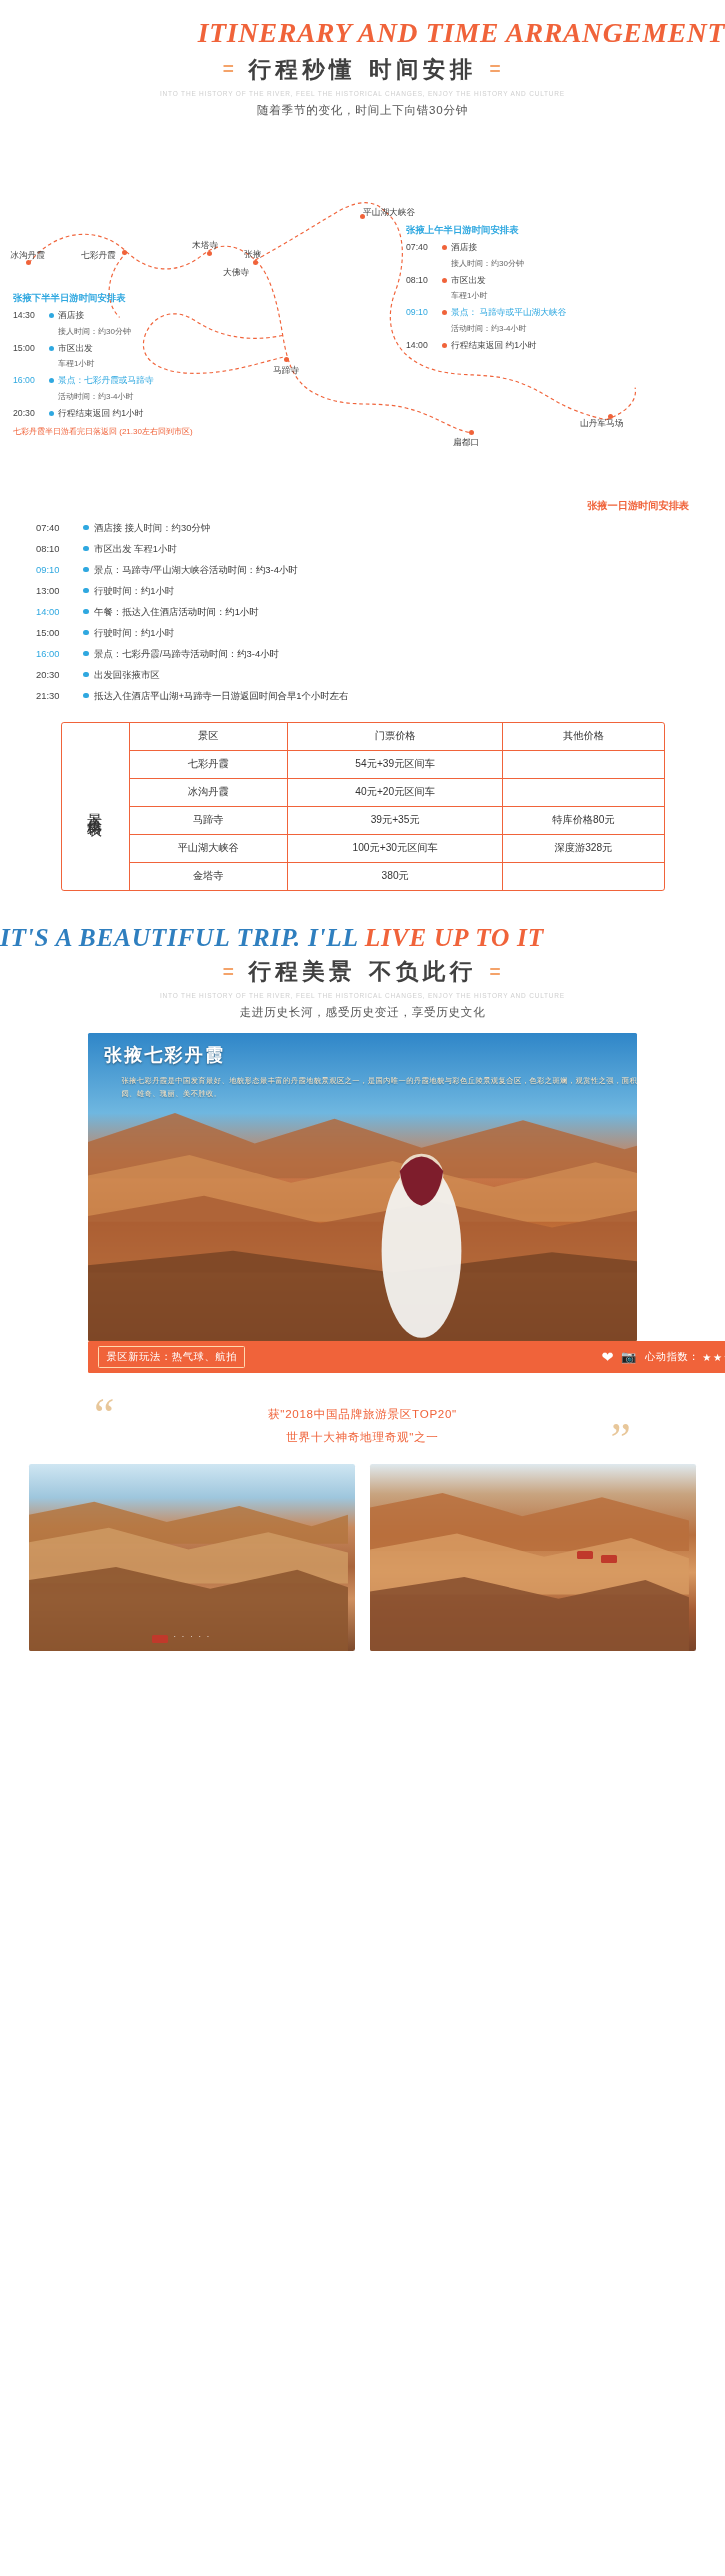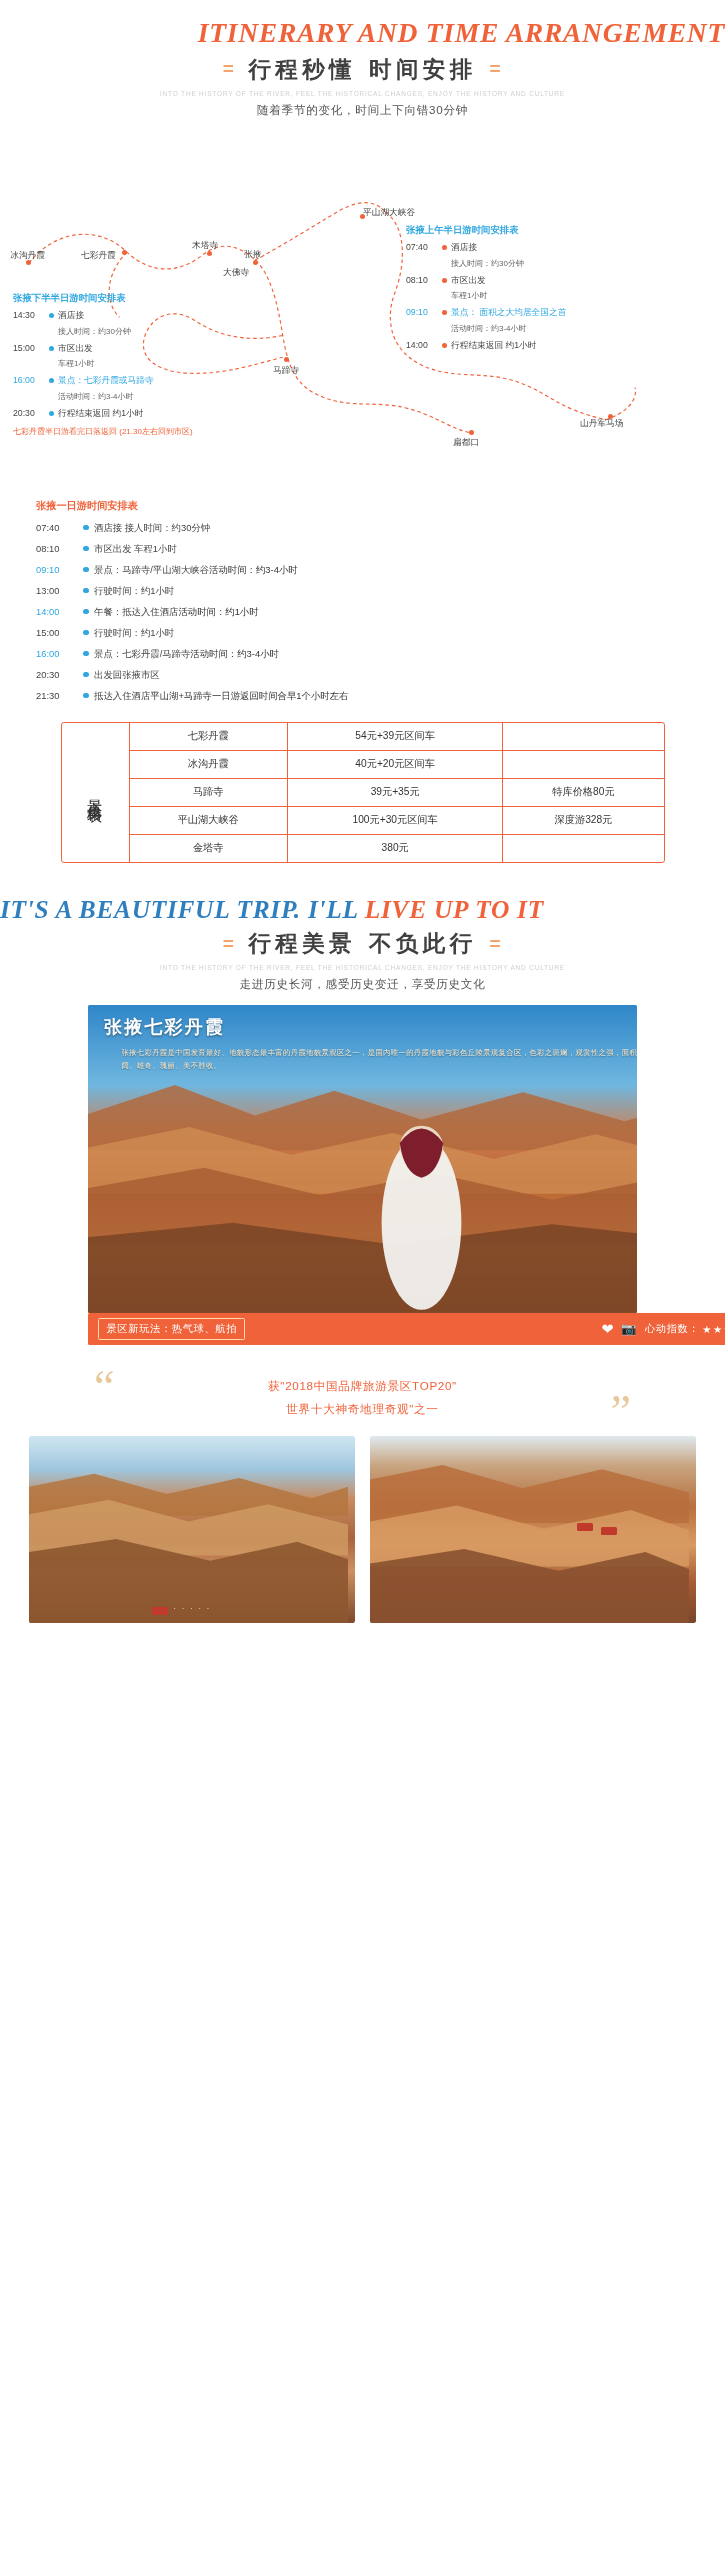--- a/index.html
+++ b/index.html
@@ -40,21 +40,21 @@
   .sbullet{width:13px;flex:none;display:flex;justify-content:center;padding-top:2.9px;}
   .sbullet i{display:block;width:5.1px;height:5.1px;border-radius:50%;background:#2fa8e0;}
   .sbullet.o i{background:#f0633a;}
   .stext{color:#444;}
   .stext.blue{color:#2fa8e0;}
   .sdash{color:#f0633a;font-size:8px;margin-top:2.9px;}
   .sub-note{font-size:8px;color:#666;margin-left:45px;margin-top:-2.9px;margin-bottom:5.8px;}
 
   
   .oneday{margin:4.4px 0 0 36px;width:653px;position:relative;}
-  .oneday .sched-title{font-size:10.2px;margin-bottom:8.7px;}
+  .oneday .sched-title{font-size:10.2px;margin-bottom:8.7px;text-align:right;}
   .orow{display:flex;align-items:flex-start;font-size:9.4px;margin-bottom:8px;white-space:nowrap;}
   .orow .otime{width:42px;color:#444;}
   .orow .obul{width:16px;display:flex;justify-content:center;padding-top:2.9px;}
   .orow .obul i{width:5.8px;height:5.8px;border-radius:50%;background:#2fa8e0;display:block;}
   .orow .otext{color:#444;}
 
   
   .pricewrap{margin:19px auto 0 auto;width:602px;border:1.5px solid #f0633a;border-radius:2.9px;display:flex;overflow:hidden;}
   .pricewrap .vcap{
     width:67px;flex:none;display:flex;align-items:center;justify-content:center;
@@ -237,21 +237,21 @@
           </span>
         <span class="stext">市区出发</span>
       </div>
       <div class="sub-note">车程1小时</div>
 
       <div class="srow">
         <span class="stime" style="color:#2fa8e0">09:10</span>
         <span class="sbullet o">
             <i></i>
           </span>
-        <span class="stext blue">景点：  面积之大均居全国之首</span>
+        <span class="stext blue">景点：  马蹄寺或平山湖大峡谷</span>
       </div>
       <div class="sub-note">活动时间：约3-4小时</div>
 
       <div class="srow">
         <span class="stime">14:00</span>
         <span class="sbullet o">
             <i></i>
           </span>
         <span class="stext">行程结束返回  约1小时</span>
       </div>
@@ -329,20 +329,25 @@
       <span class="dur">平山湖+马蹄寺一日游返回时间合早1个小时左右</span>
     </div>
   </div>
 
   <div class="pricewrap">
     <div class="vcap">
       <span>景点价格表</span>
     </div>
     <table class="price">
       <tbody>
+          <tr>
+        <th>景区</th>
+        <th>门票价格</th>
+        <th>其他价格</th>
+      </tr>
       <tr>
         <td>七彩丹霞</td>
         <td>54元+39元区间车</td>
         <td></td>
       </tr>
       <tr>
         <td>冰沟丹霞</td>
         <td>40元+20元区间车</td>
         <td></td>
       </tr>

